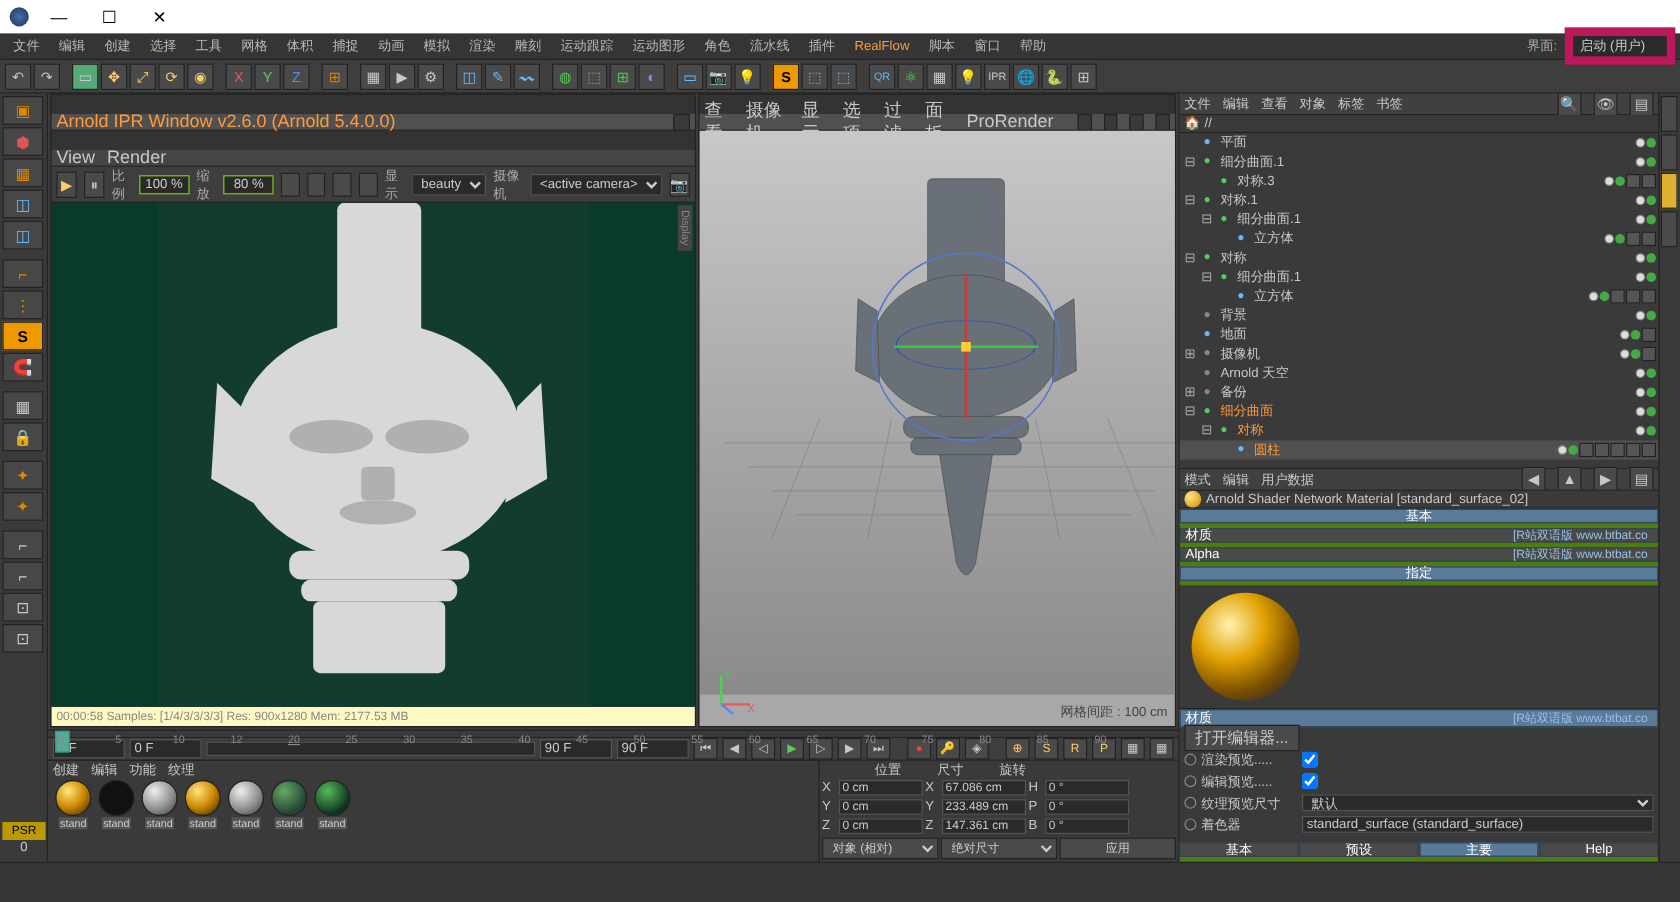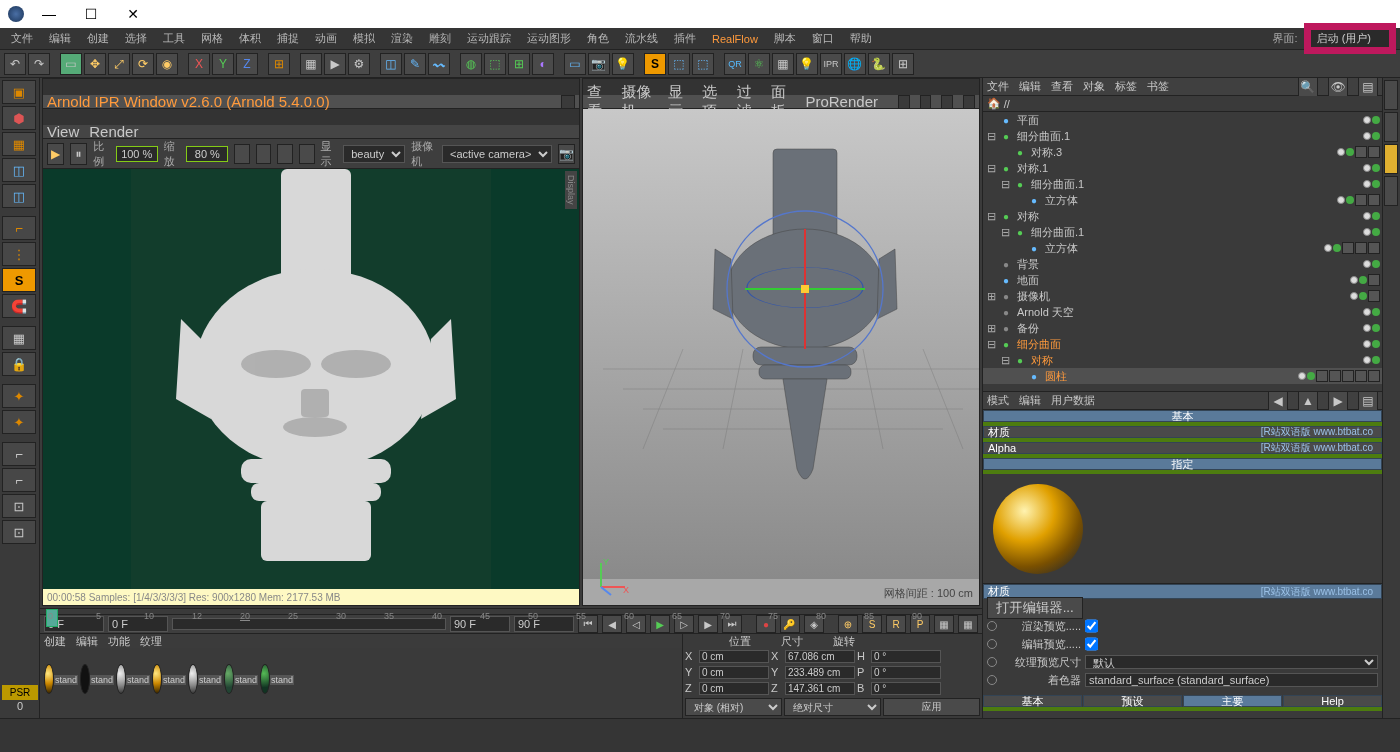--- a/index.html
+++ b/index.html
@@ -65,28 +65,28 @@
 .attrtitle { height: 16px; background: #3a3a3a; display: flex; align-items: center; padding: 0 4px; border-bottom: 1px solid #222; }
 .attrtitle .aticon { width: 14px; height: 14px; background: radial-gradient(circle at 35% 35%, #ffe680, #cc8800); border-radius: 50%; margin-right: 4px; }
 .tabrow { display: flex; gap: 1px; height: 16px; border-bottom: 4px solid #4d7c0f; }
 .tabrow .tab { flex: 1; background: #5a7a9a; color: #fff; display: flex; align-items: center; justify-content: center; font-size: 11px; border: 1px solid #345; }
 .sitelink { color: #9ac0e6; font-size: 10px; padding-right: 4px; }
 .preview { height: 110px; display: flex; align-items: center; padding: 4px; background: #3a3a3a; border-bottom: 1px solid #222; }
 .preview .sphere { width: 90px; height: 90px; background: radial-gradient(circle at 35% 30%, #fff3b0, #e0a000 35%, #7a5000 65%, #2a2a2a 90%); border-radius: 50%; margin-left: 6px; }
 .propsection { background: #3a3a3a; }
 .propsection .shead { background: #5a7a9a; color: #fff; height: 15px; display: flex; align-items: center; justify-content: center; border: 1px solid #345; }
 .proprow { display: flex; align-items: center; height: 18px; padding: 0 4px; gap: 4px; }
-.proprow .plabel { width: 80px; text-align: right; }
+.proprow .plabel { width: 80px; }
 .proprow input, .proprow select { background: #2a2a2a; border: 1px solid #555; color: #ccc; padding: 0 3px; font-size: 11px; height: 14px; flex: 1; }
 .proprow .radio { width: 10px; height: 10px; border: 1px solid #888; border-radius: 50%; }
 .bottom { height: 34px; background: #353535; border-top: 1px solid #222; display: flex; }
 .matpanel { flex: 1; display: flex; flex-direction: column; }
 .matheader { height: 14px; display: flex; align-items: center; padding: 0 4px; gap: 10px; font-size: 11px; }
 .matshelf { flex: 0 0 62px; display: flex; gap: 2px; padding: 2px 4px; background: #3a3a3a; }
-.matitem { width: 34px; display: flex; align-items: center; justify-content: space-between; }
+.matitem { width: 34px; display: flex; flex-direction: column; align-items: center; }
 .matball { width: 30px; height: 30px; border: 1px solid #222; }
 .matlabel { font-size: 9px; color: #ccc; margin-top: 1px; background: #555; padding: 0 1px; }
 .coords { width: 300px; background: #3a3a3a; border-left: 1px solid #222; display: flex; flex-direction: column; }
 .coordhead { height: 14px; display: flex; padding: 0 4px; gap: 30px; font-size: 11px; }
 .coordrow { display: flex; height: 16px; align-items: center; gap: 2px; padding: 0 2px; }
 .coordrow .clab { width: 12px; }
 .coordrow input { background: #2a2a2a; border: 1px solid #555; color: #ccc; width: 70px; padding: 0 2px; font-size: 10px; height: 13px; }
 .coordbtns { display: flex; gap: 2px; padding: 2px; }
 .coordbtns select, .coordbtns button { background: #4a4a4a; border: 1px solid #222; color: #ccc; font-size: 10px; padding: 1px 4px; flex: 1; }
 .rightstrip { width: 18px; background: #3a3a3a; border-left: 1px solid #222; display: flex; flex-direction: column; gap: 2px; padding: 2px 1px; }
@@ -662,20 +662,24 @@
     <div class="attrheader" id="attrmenu">
         <span>模式</span>
         <span>编辑</span>
         <span>用户数据</span>
       <span style="flex:1"></span>
       <span class="tbtn small">◀</span>
       <span class="tbtn small">▲</span>
       <span class="tbtn small">▶</span>
       <span class="tbtn small">▤</span>
     </div>
+    <div class="attrtitle">
+      <div class="aticon"></div>
+      <span>Arnold Shader Network Material [standard_surface_02]</span>
+    </div>
     <div class="tabrow">
         <div class="tab">基本</div>
       </div>
     <div class="tabrow">
       <div class="tab" style="background:#4a4a4a;justify-content:space-between;padding:0 4px;">
           <span>材质</span>
           <span class="sitelink">[R站双语版 www.btbat.co</span>
         </div>
     </div>
     <div class="tabrow">

